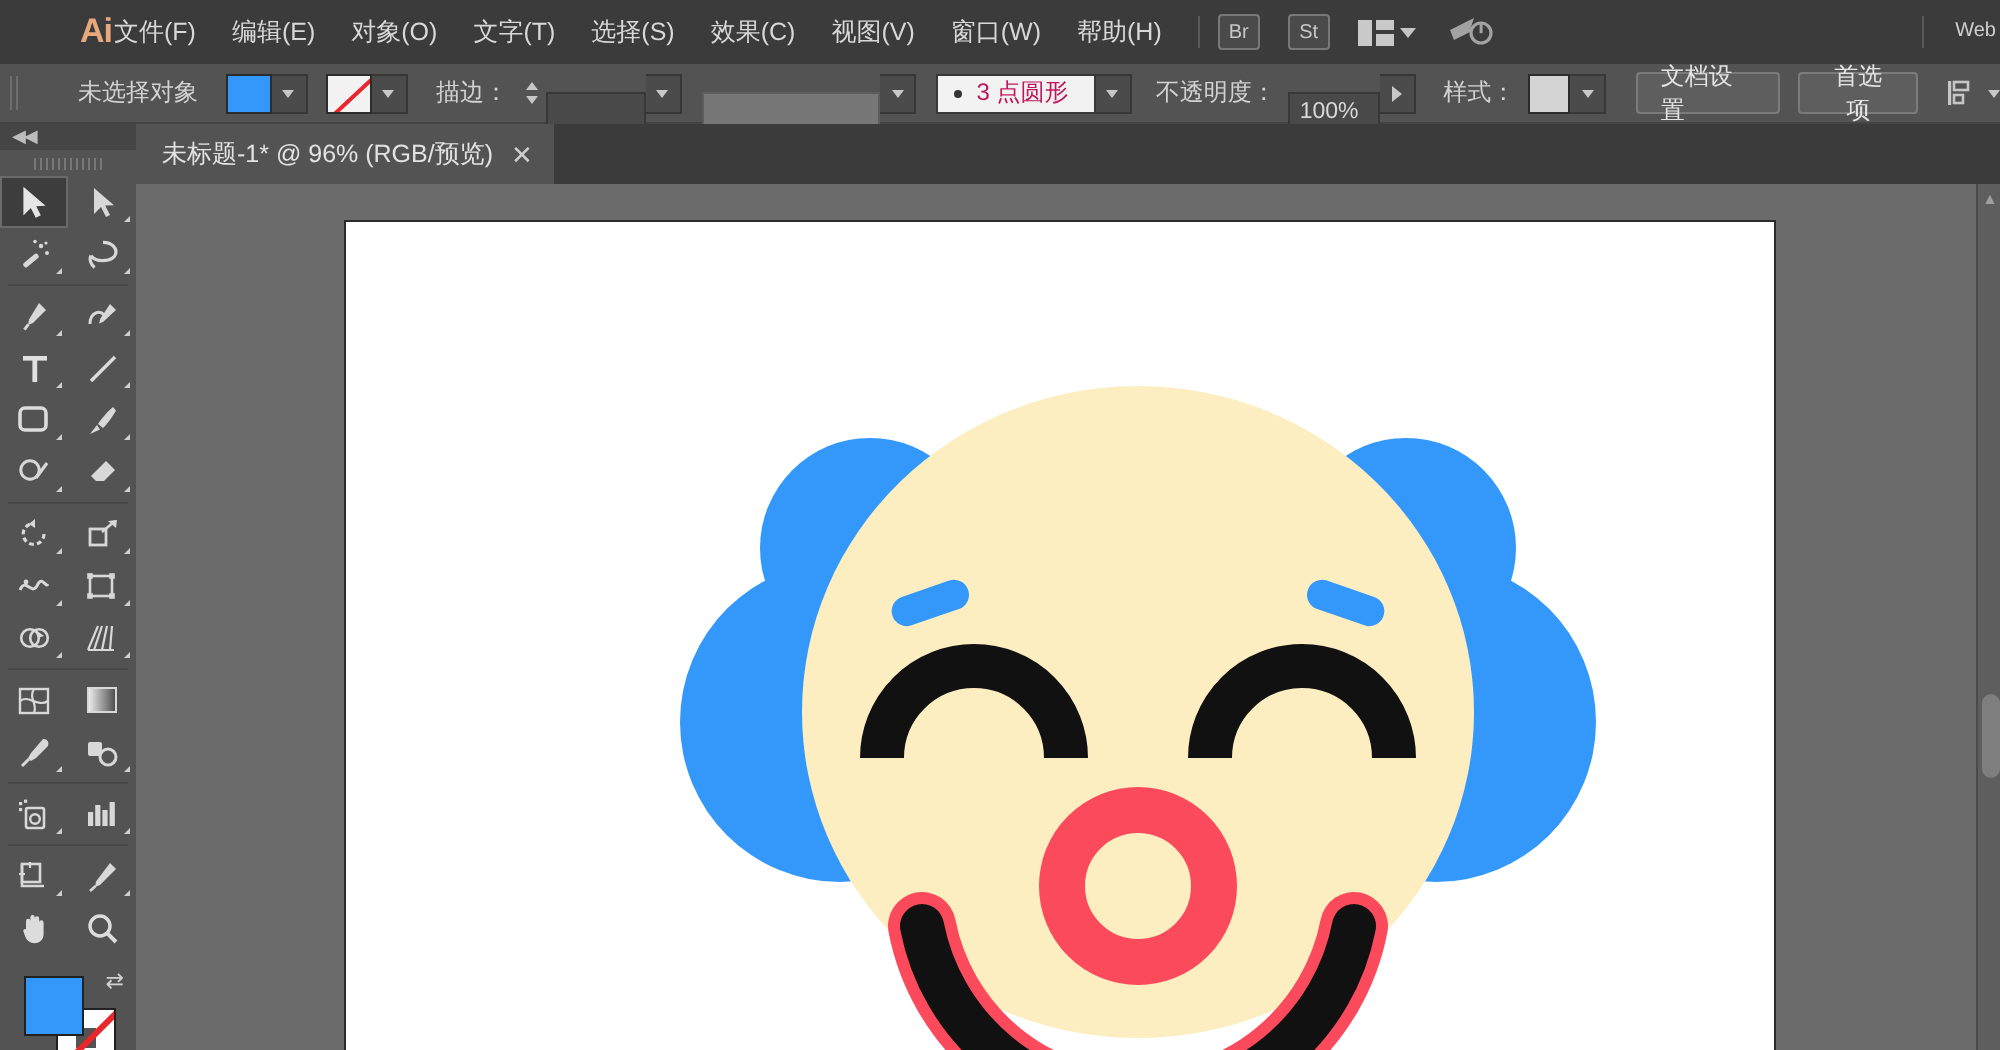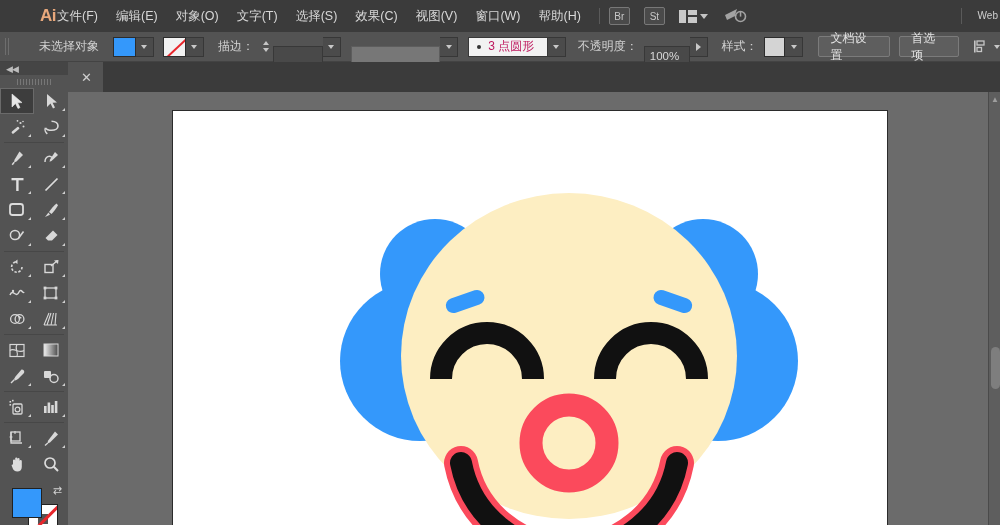--- a/index.html
+++ b/index.html
@@ -327,34 +327,35 @@
         <div class="arrow-r"></div>
       </div>
 
     <div class="opt-label" style="margin:0 6px 0 14px;">样式：</div>
     <div class="style-swatch"></div>
     <div class="ddbtn">
         <div class="chev-sm"></div>
       </div>
 
     <div class="pill-btn" style="margin-left:15px;">文档设置</div>
-    <div class="pill-btn" style="margin-left:9px;">首选项</div>
+    <div class="pill-btn" style="margin-left:9px;text-align:center;">首选项</div>
 
     <div style="display:flex; align-items:center; gap:5px; margin-left:14px;">
       <svg width="16" height="15" viewBox="0 0 16 15">
         <rect x="1" y="1.5" width="1.6" height="12" fill="#c6c6c6"></rect>
         <rect x="4" y="2" width="7" height="4" fill="none" stroke="#c6c6c6" stroke-width="1.3"></rect>
         <rect x="4" y="8.5" width="4.5" height="4" fill="none" stroke="#c6c6c6" stroke-width="1.3"></rect>
       </svg>
       <div class="chev-sm"></div>
     </div>
   </div>
 
   <div class="tabbar">
     <div class="doc-tab">
+      <span>未标题-1* @ 96% (RGB/预览)</span>
       <span class="tab-close">✕</span>
     </div>
   </div>
 
   <div class="toolbar">
     <div class="tb-header">
       <span class="dbl-chev">◀◀</span>
     </div>
     <div class="tb-grip"></div>
 

